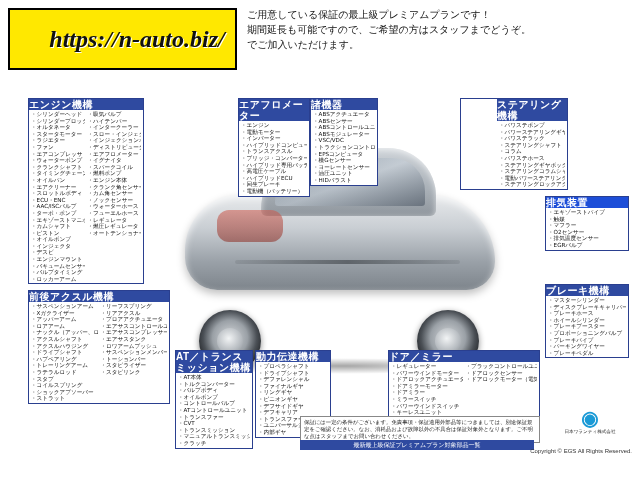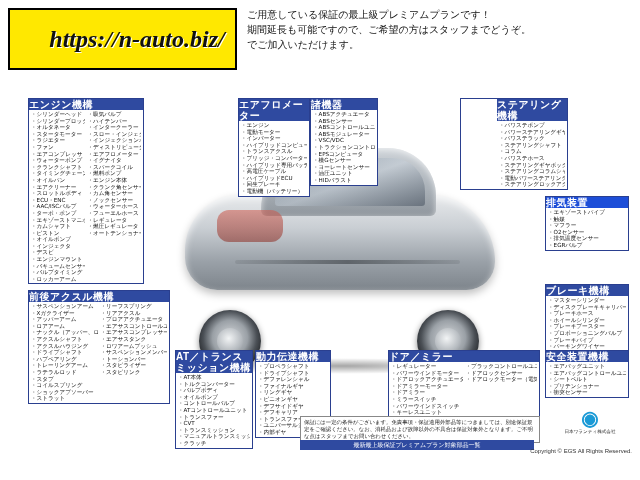--- a/index.html
+++ b/index.html
@@ -314,32 +314,20 @@
             <li>ホイールシリンダー</li>
             <li>ブレーキブースター</li>
             <li>プロポーショニングバルブ</li>
             <li>ブレーキパイプ</li>
             <li>パーキングワイヤー</li>
             <li>ブレーキペダル</li>
           </ul>
       </div>
     </div>
 
-    <div class="panel" id="p-safety">
-      <div class="panel-title">安全装置機構</div>
-      <div class="panel-body">
-        <ul>
-            <li>エアバッグユニット</li>
-            <li>エアバッグコントロールユニット</li>
-            <li>シートベルト</li>
-            <li>プリテンショナー</li>
-            <li>衝突センサー</li>
-          </ul>
-      </div>
-    </div>
 
     <div class="panel" id="p-trans">
       <div class="panel-title">AT／トランスミッション機構</div>
       <div class="panel-body">
         <ul>
             <li>AT本体</li>
             <li>トルクコンバーター</li>
             <li>バルブボディ</li>
             <li>オイルポンプ</li>
             <li>コントロールバルブ</li>

